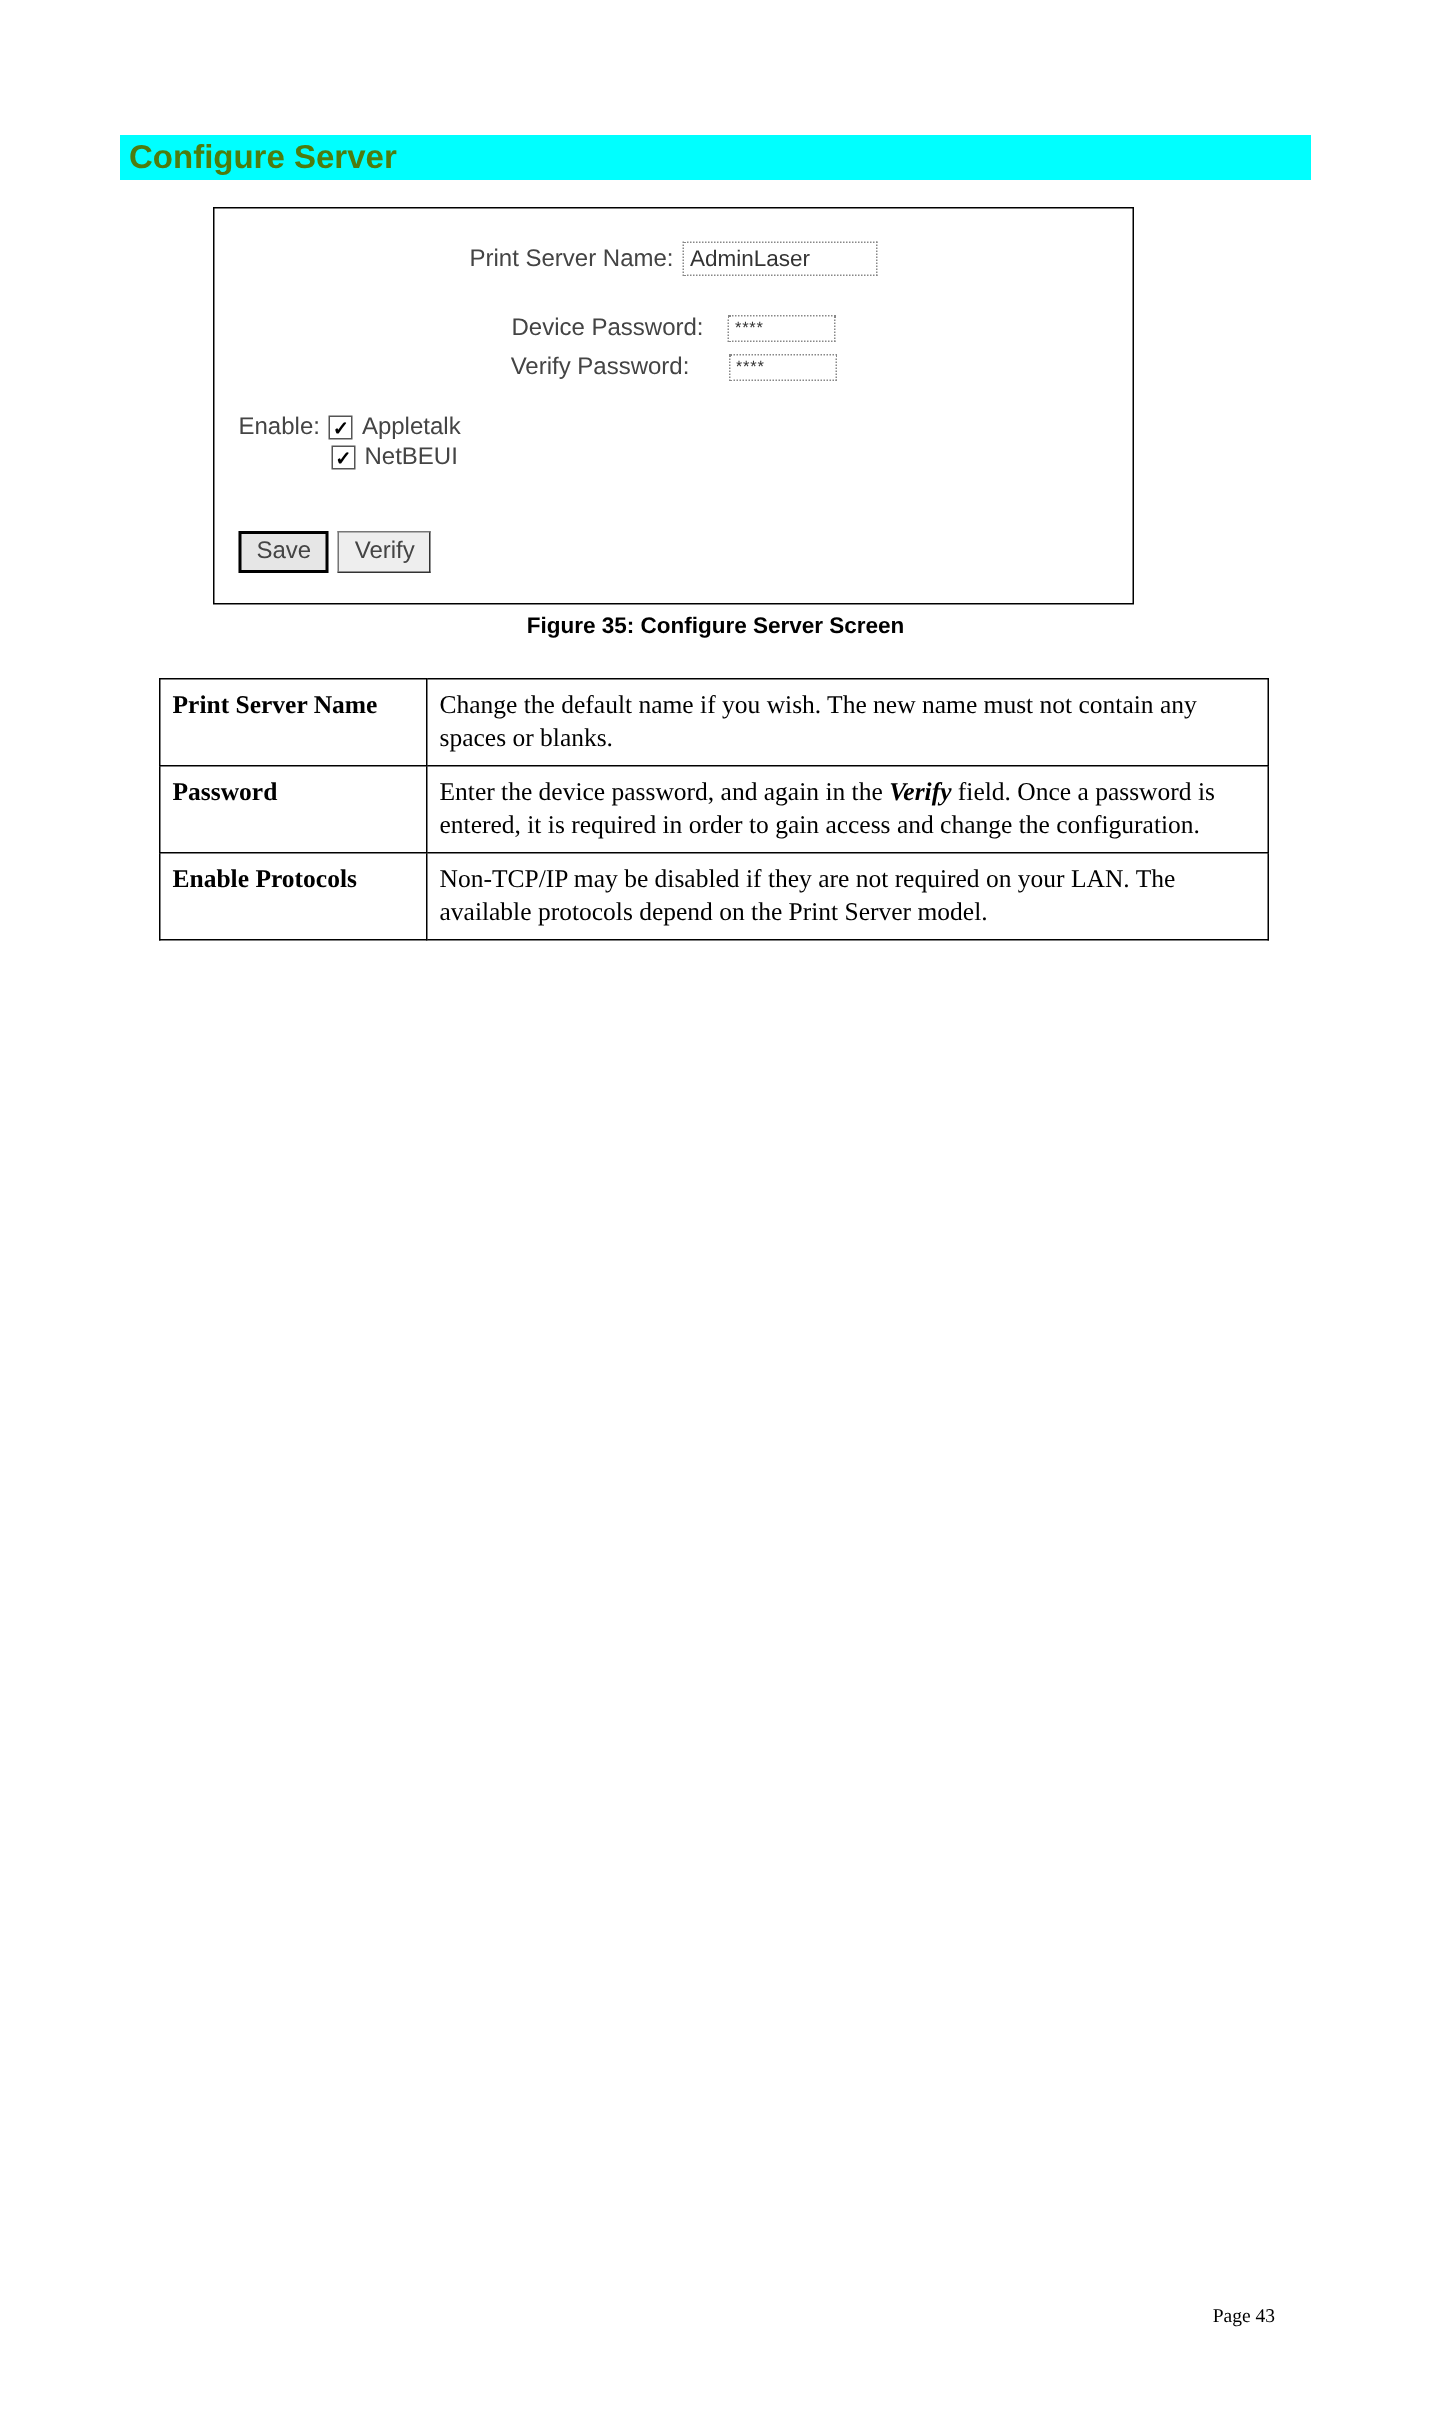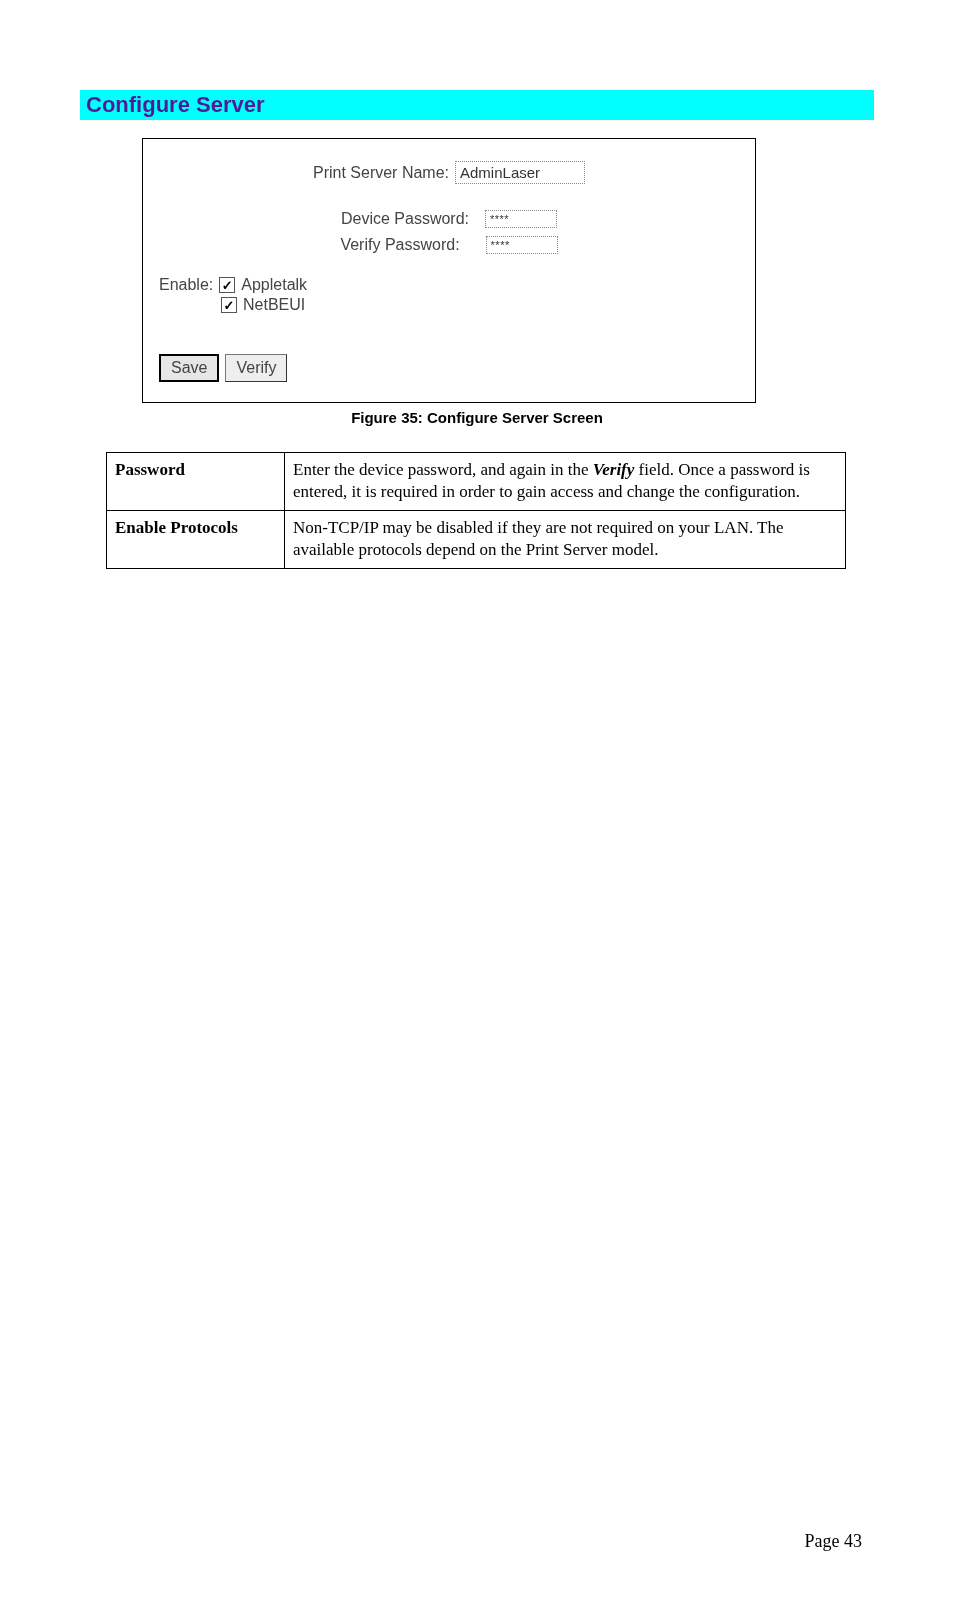--- a/index.html
+++ b/index.html
@@ -18,21 +18,21 @@
   }
   .heading-bar {
     background: #00ffff;
     padding: 2px 6px;
     margin-bottom: 18px;
   }
   .heading-bar span {
     font-family: Arial, Helvetica, sans-serif;
     font-weight: bold;
     font-size: 22px;
-    color: #4c1d95;
+    color: #4d7c0f;
   }
   .screenshot-box {
     width: 614px;
     margin: 0 0 6px 62px;
     border: 1px solid #000;
     padding: 14px 16px 20px 16px;
     font-family: Verdana, Geneva, sans-serif;
     color: #444;
   }
   .form-row {
@@ -122,22 +122,22 @@
     line-height: 1.32;
   }
   table.desc td.col1 {
     width: 178px;
     font-weight: bold;
   }
   .verify-em { font-style: italic; font-weight: bold; }
   .pagenum {
     position: absolute;
     bottom: 58px;
-    right: 92px;
-    font-size: 18px;
+    right: 104px;
+    font-size: 13px;
   }
 </style>
 </head>
 <body>
 
 <div class="page">
 
   <div class="heading-bar">
     <span>Configure Server</span>
   </div>
@@ -180,20 +180,24 @@
       <button class="ui-btn save">Save</button>
       <button class="ui-btn">Verify</button>
     </div>
 
   </div>
 
   <div class="caption">Figure 35: Configure Server Screen</div>
 
   <table class="desc">
     <tbody>
+        <tr>
+      <td class="col1">Print Server Name</td>
+      <td>Change the default name if you wish. The new name must not contain any spaces or blanks.</td>
+    </tr>
     <tr>
       <td class="col1">Password</td>
       <td>
         <span>Enter the device password, and again in the </span><span class="verify-em">Verify</span><span> field. Once a password is entered, it is required in order to gain access and change the configuration.</span>
       </td>
     </tr>
     <tr>
       <td class="col1">Enable Protocols</td>
       <td>Non-TCP/IP may be disabled if they are not required on your LAN. The available protocols depend on the Print Server model.</td>
     </tr>

